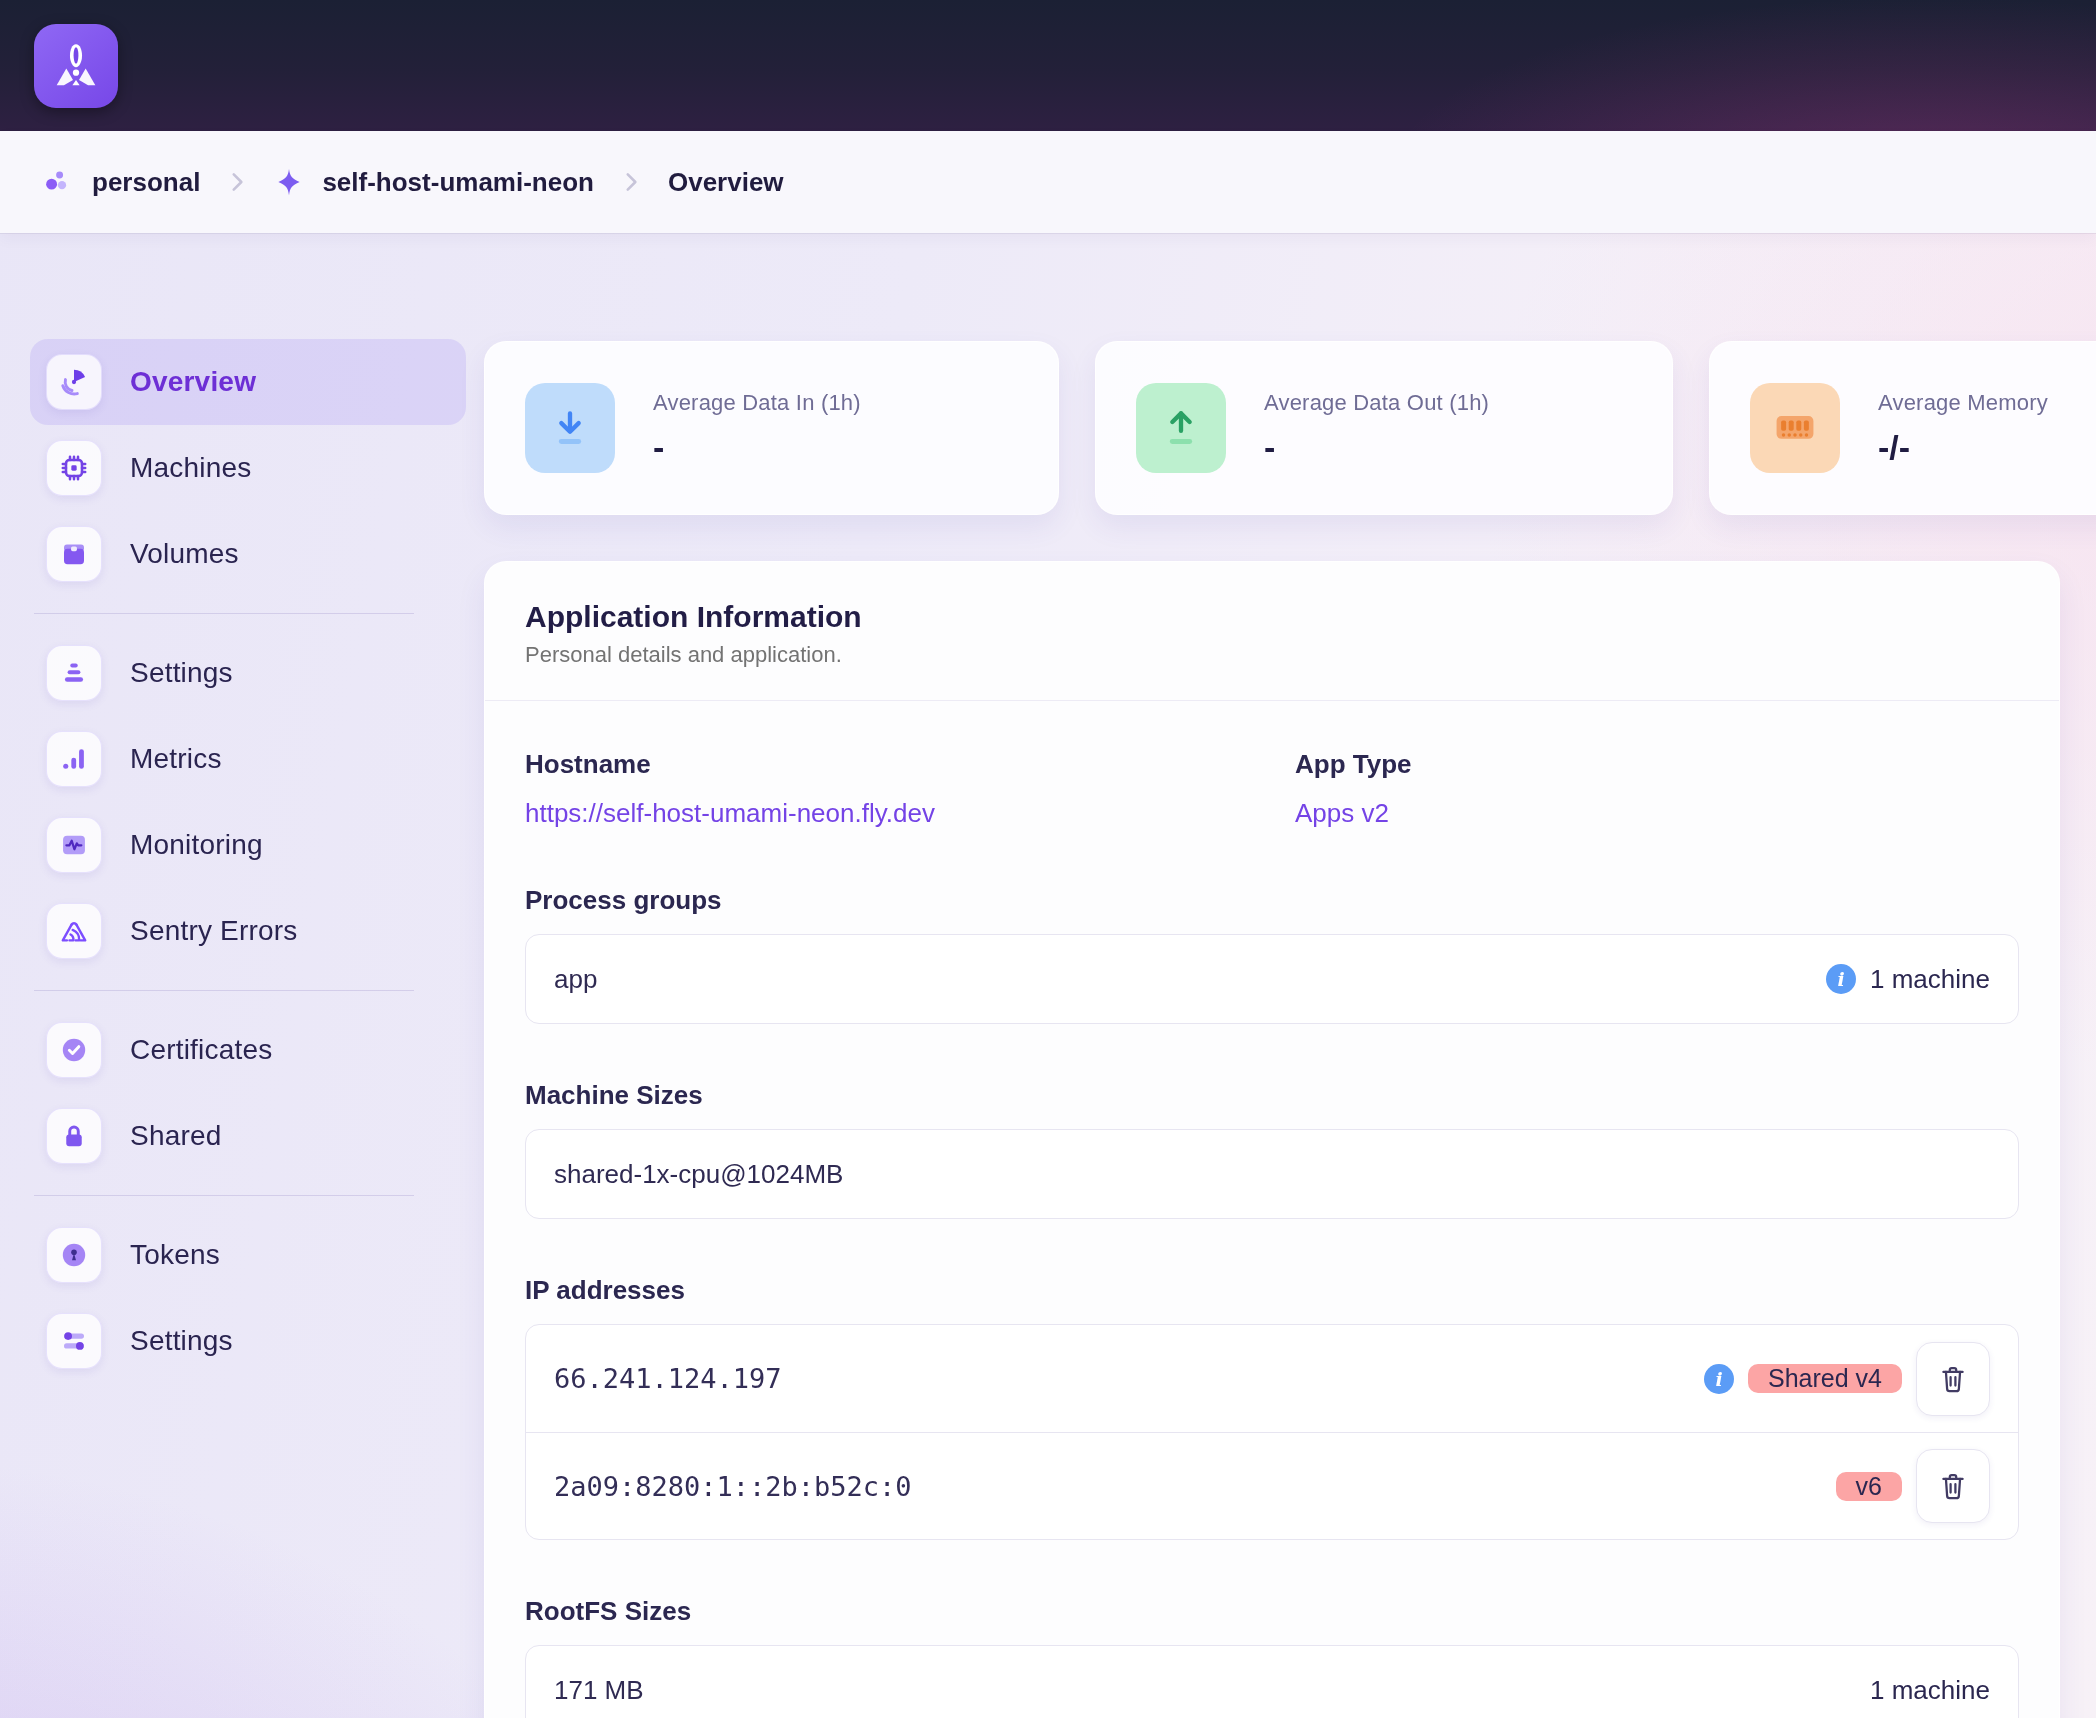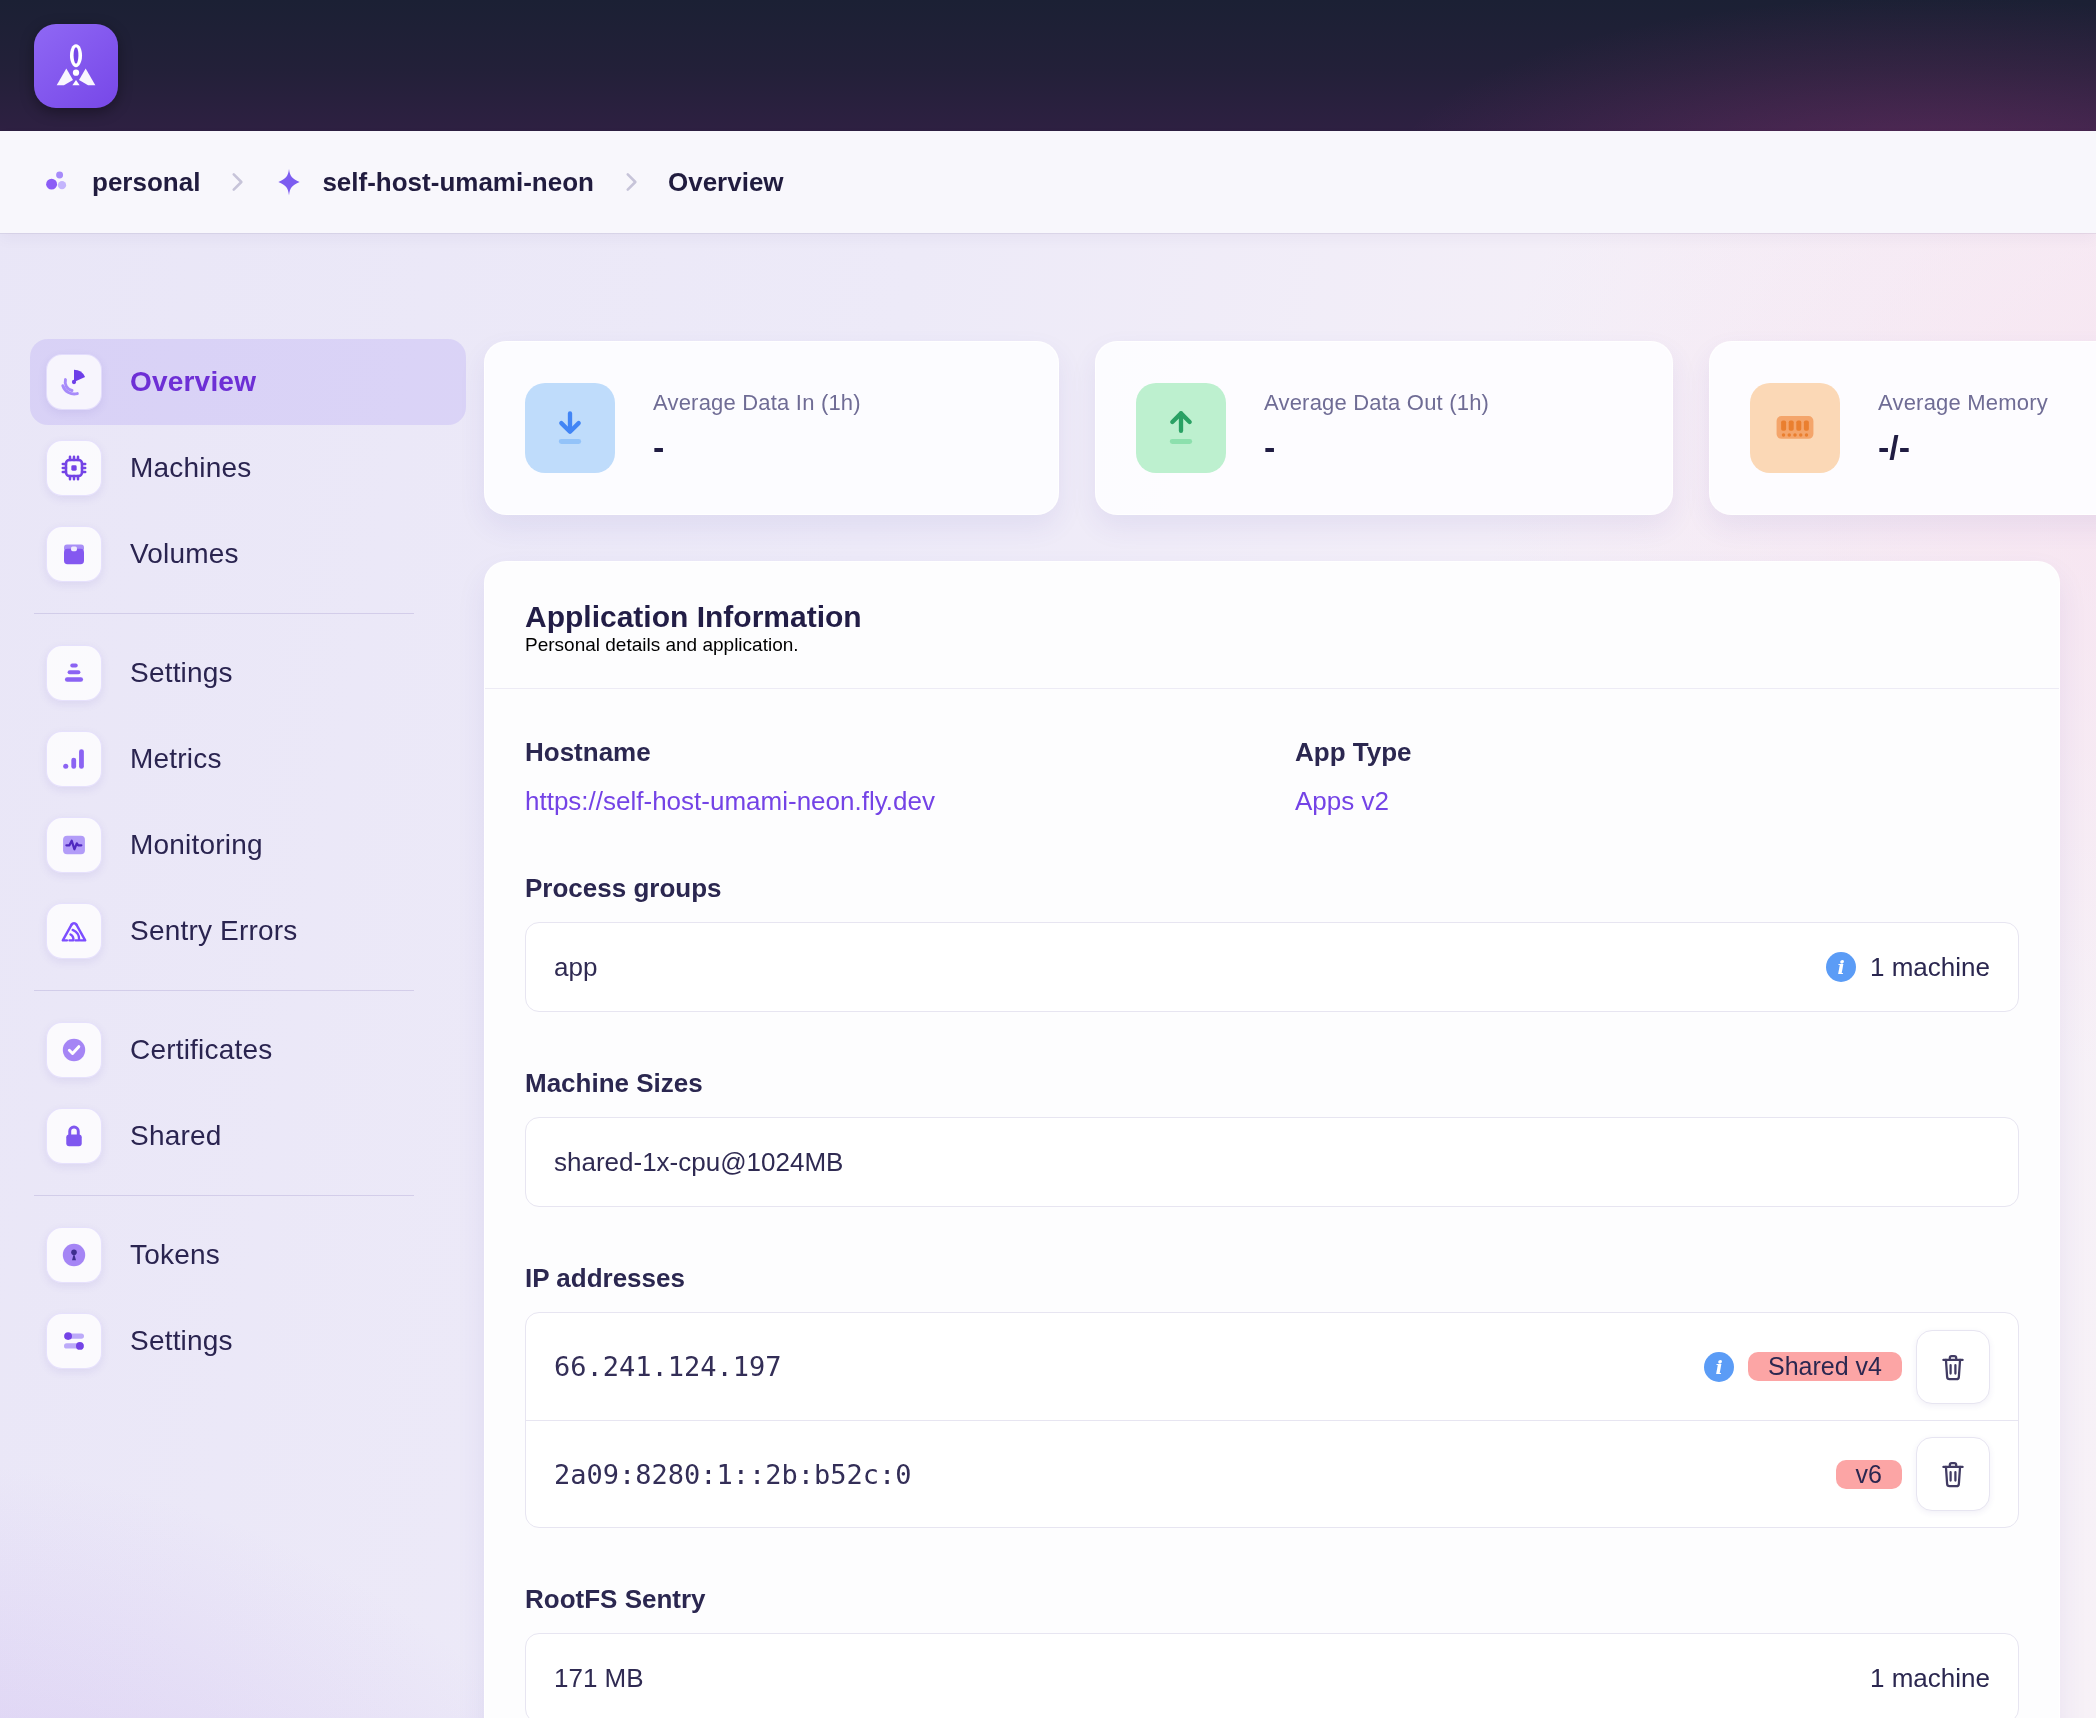--- a/index.html
+++ b/index.html
@@ -76,21 +76,21 @@
 
   
   .appcard{
     position:absolute; left:484px; top:561px; width:1576px; height:1260px;
     background:#fdfdfe; border-radius:22px;
     border:1px solid rgba(255,255,255,0.85);
     box-shadow:0 14px 30px rgba(70,50,160,0.08);
   }
   .appcard-header{ padding:38px 40px 32px; }
   .appcard-title{ font-size:30px; font-weight:700; color:#221d46; }
-  .appcard-sub{ font-size:19px; color:#000000; margin-top:0; }
+  .appcard-sub{ font-size:22px; color:#737373; margin-top:8px; }
   .appcard-divider{ height:1px; background:#edebf5; }
   .appcard-body{ padding:48px 40px 0; }
 
   .two-col{ display:grid; grid-template-columns:770px 1fr; }
   .field-label{ font-size:26px; font-weight:600; color:#2b2750; }
   .link{ display:inline-block; margin-top:18px; font-size:26px; color:#7443e6; text-decoration:none; cursor:pointer; }
 
   .section-label{ font-size:26px; font-weight:600; color:#2b2750; margin-top:56px; }
 
   .row-box{
@@ -416,21 +416,21 @@
               <path d="M4.8 6.7h14.4"></path>
               <path d="M9.6 6.7V5.2a1.4 1.4 0 0 1 1.4-1.4h2a1.4 1.4 0 0 1 1.4 1.4v1.5"></path>
               <path d="M6.7 6.7l.9 12.7a1.8 1.8 0 0 0 1.8 1.7h5.2a1.8 1.8 0 0 0 1.8-1.7l.9-12.7"></path>
               <path d="M10.2 10.6v6.3M13.8 10.6v6.3"></path>
             </svg>
           </span>
         </span>
       </div>
     </div>
 
-    <div class="section-label">RootFS Sentry</div>
+    <div class="section-label">RootFS Sizes</div>
     <div class="row-box clip-row">
       <span class="row-text">171 MB</span>
       <span class="row-right">
         <span class="machine-count">1 machine</span>
       </span>
     </div>
   </div>
 </section>
 
 </body></html>

